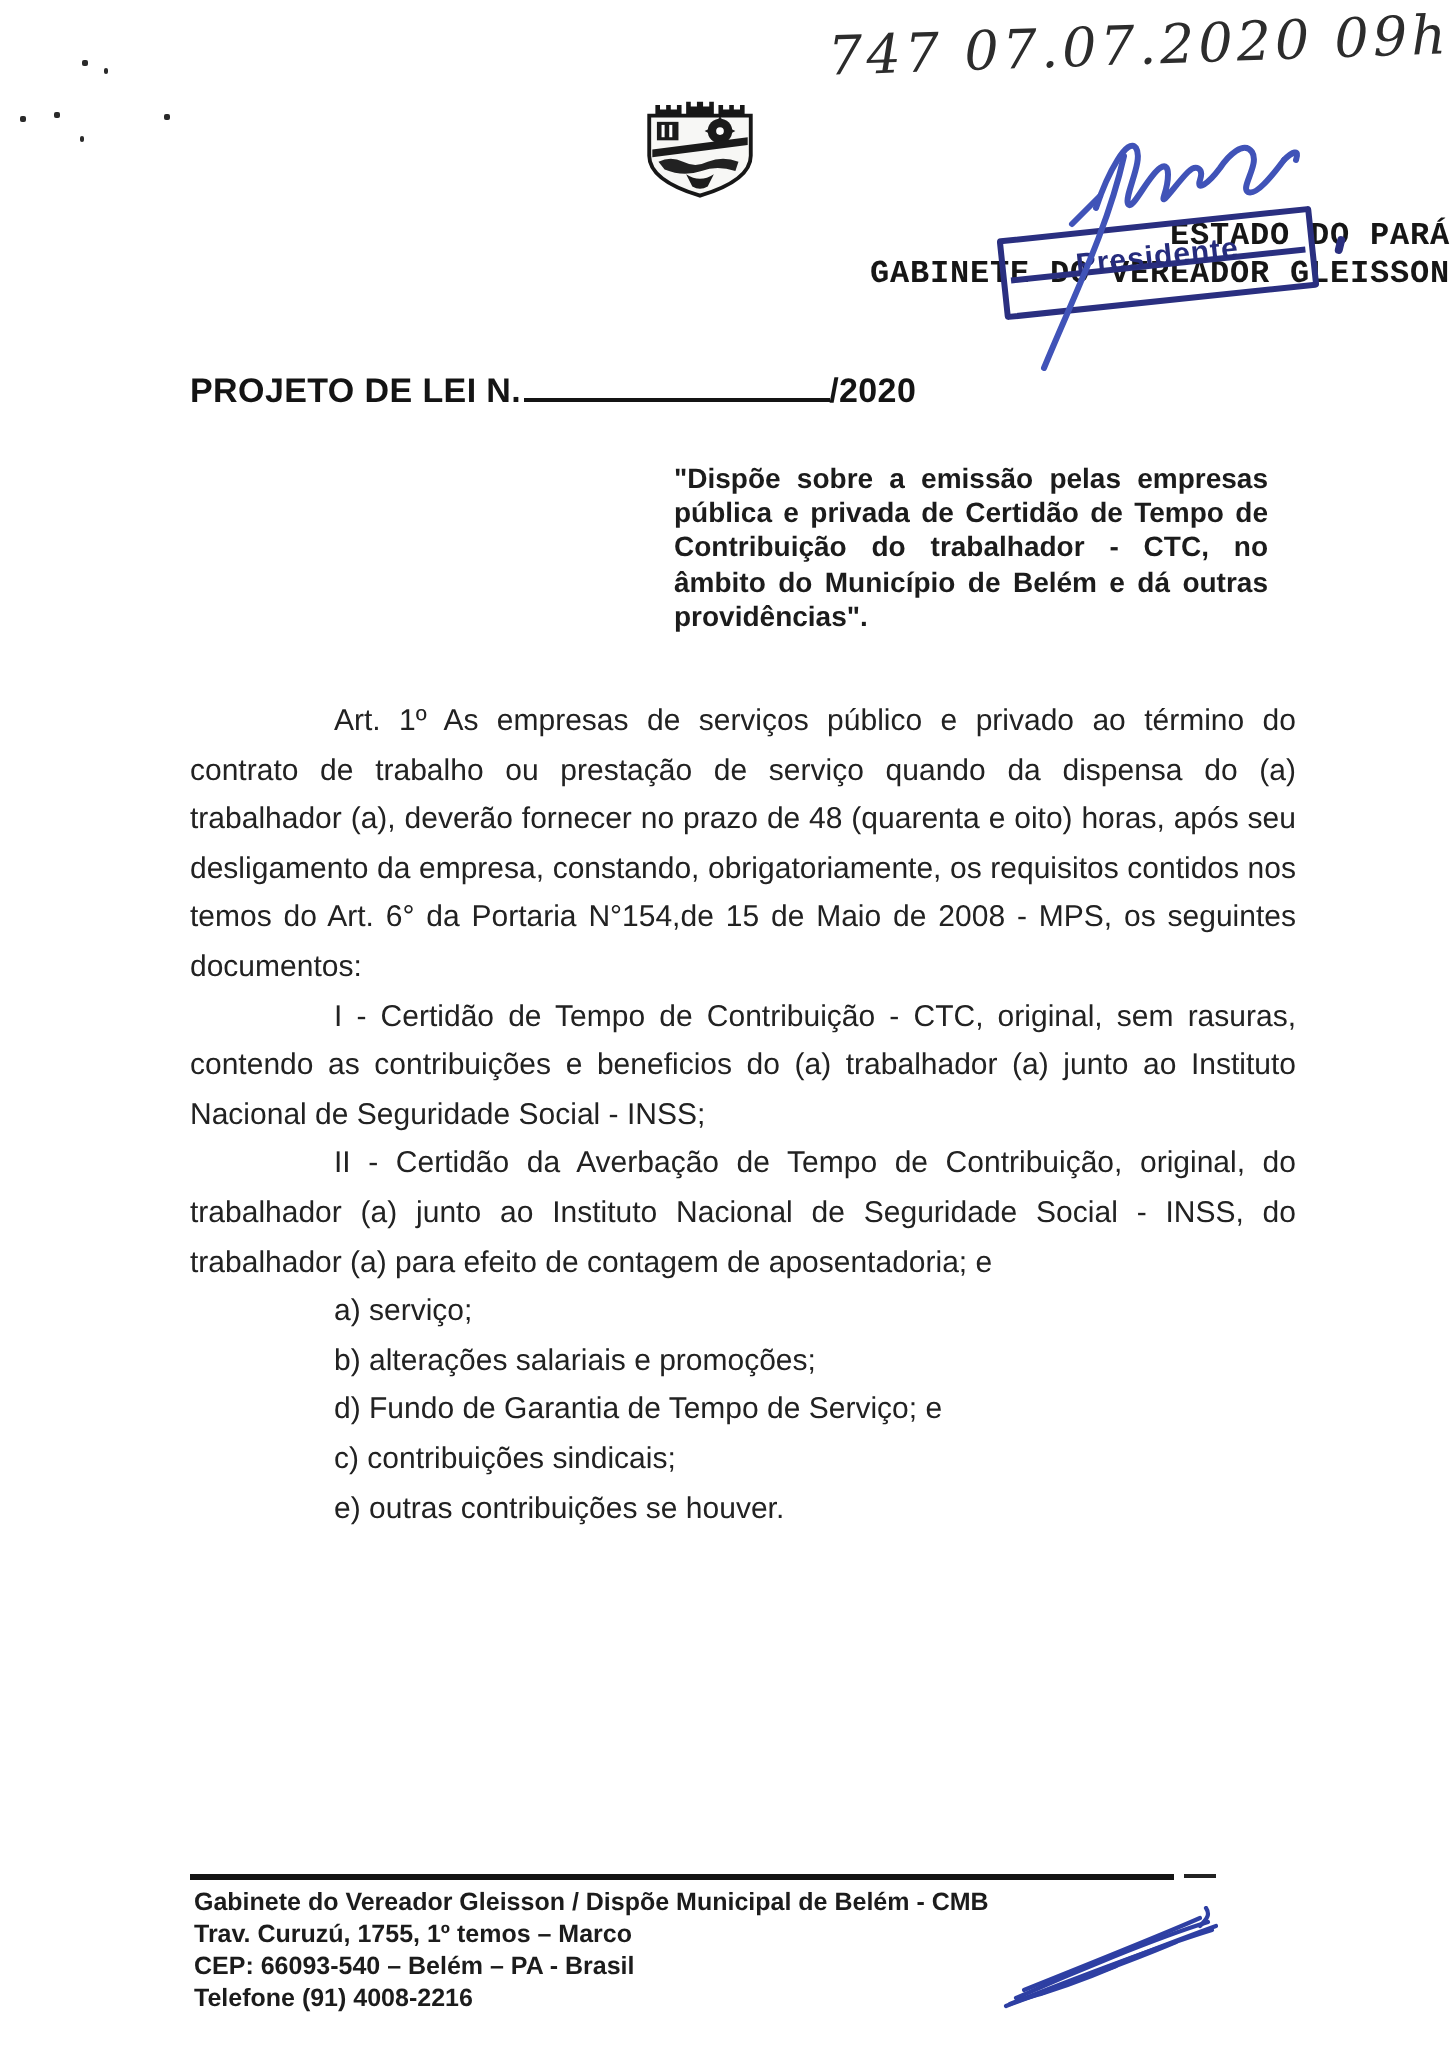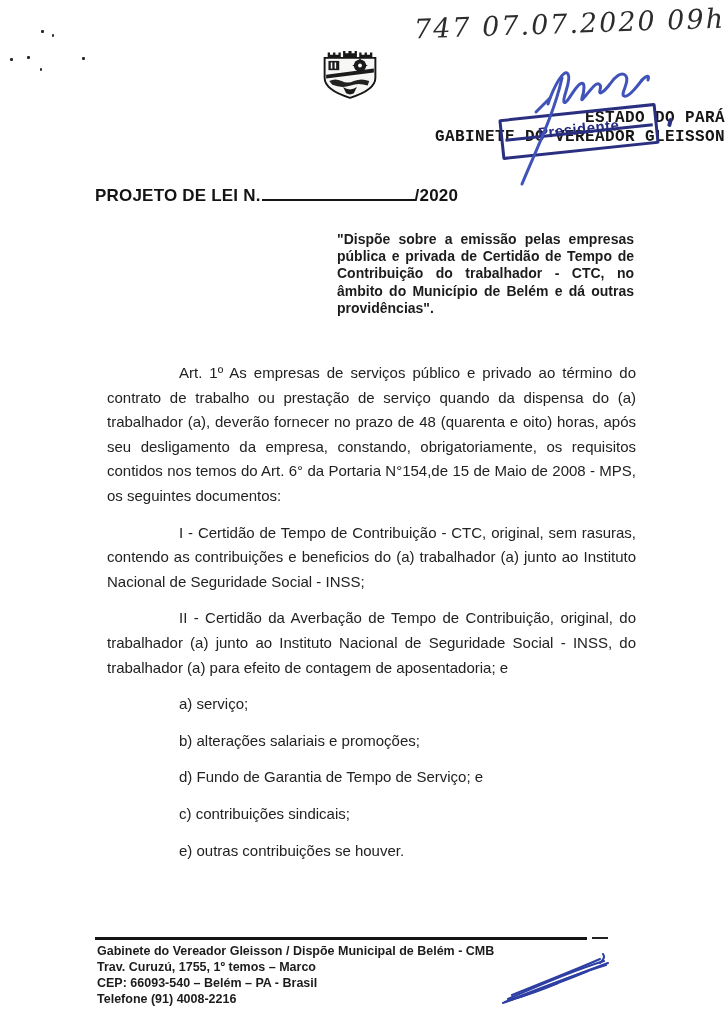--- a/index.html
+++ b/index.html
@@ -74,21 +74,21 @@
     font-weight:700;font-size:14px;line-height:17.2px;
     text-align:justify;color:#1c1c1c;
   }
 
   
   .body-text{
     position:absolute;left:95px;top:349px;width:553px;
     font-size:15px;line-height:24.6px;
     text-align:justify;color:#222222;
   }
-  .body-text p{margin:12px;text-indent:72px;}
+  .body-text p{margin:0;text-indent:72px;}
 
   
   .footer-rule{position:absolute;left:95px;top:937px;width:492px;height:2.5px;background:#141414;}
   .footer-rule-dash{position:absolute;left:592px;top:937px;width:16px;height:2px;background:#222;}
   .footer{
     position:absolute;left:97px;top:943px;width:420px;
     font-weight:700;font-size:12.5px;line-height:16px;color:#1c1c1c;
   }
   .sig-scribble{position:absolute;left:500px;top:953px;width:118px;height:55px;}
 </style>

